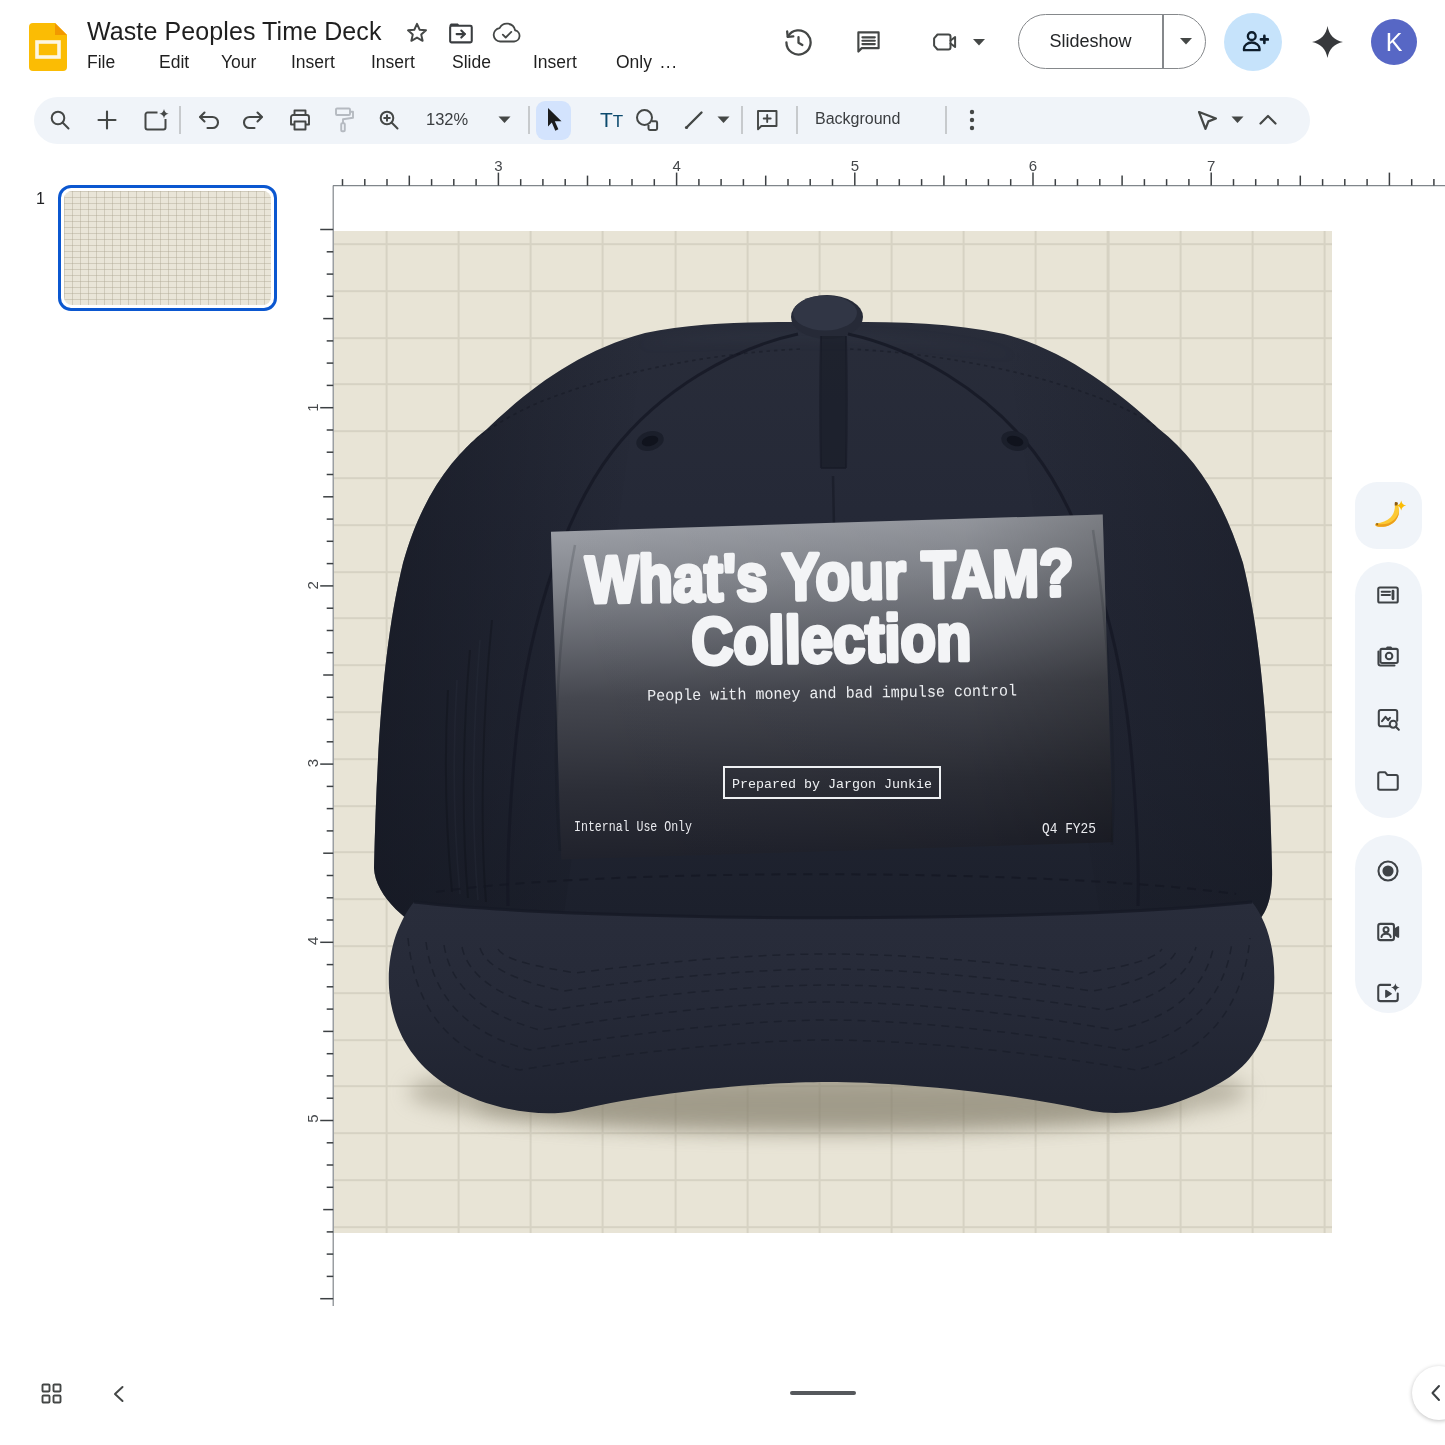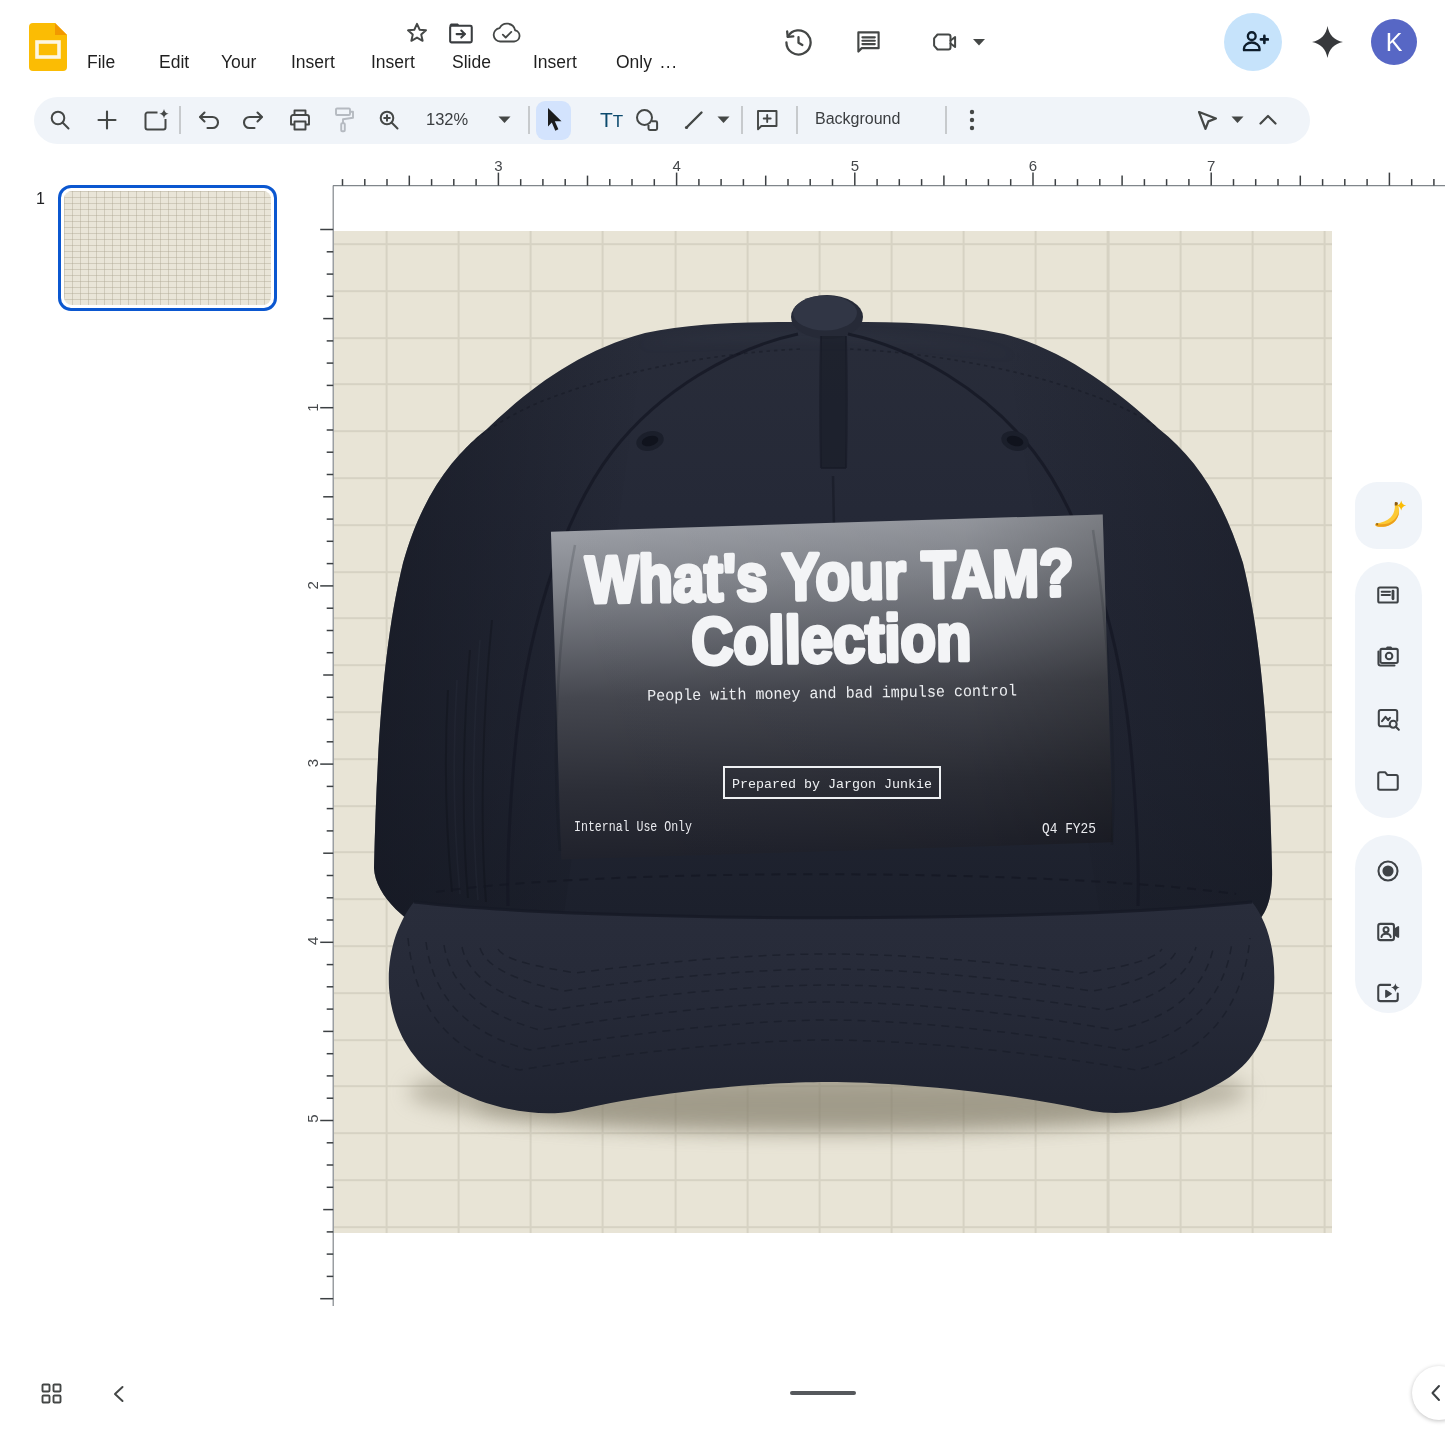--- a/index.html
+++ b/index.html
@@ -7,20 +7,21 @@
 .abs{position:absolute}
 </style></head>
 <body>
 <div class="abs" style="left:0;top:0;width:1445px;height:1445px;background:#fff">
 
 <svg class="abs" style="left:29px;top:23px" width="38" height="48" viewBox="0 0 38 48">
  <path d="M4 0 H26 L38 12 V44 a4 4 0 0 1 -4 4 H4 a4 4 0 0 1 -4 -4 V4 a4 4 0 0 1 4 -4 Z" fill="#fbbc04"></path>
  <path d="M26 0 L38 12 H26 Z" fill="#f29900"></path>
  <rect x="8" y="19" width="22" height="15" fill="none" stroke="#fdf6e3" stroke-width="3.6"></rect>
 </svg>
+<div class="abs" style="left:87px;top:17px;font-size:25px;color:#1f1f1f;letter-spacing:0.1px">Waste Peoples Time Deck</div>
 
 <svg class="abs" style="left:404px;top:20px" width="26" height="26" viewBox="0 0 24 24" fill="none" stroke="#444746" stroke-width="1.8" stroke-linejoin="round">
  <path d="M12 3.5l2.47 5.5 5.83.52-4.4 3.95 1.3 5.72L12 16.2l-5.2 2.99 1.3-5.72-4.4-3.95 5.83-.52z"></path>
 </svg>
 
 <svg class="abs" style="left:448px;top:21px" width="27" height="24" viewBox="0 0 24 22" fill="none" stroke="#3a3d40" stroke-width="1.9" stroke-linejoin="round">
  <path d="M2.5 2.2 h6.2 l1.6 2.2 h-9.3 l0.6 -1.5 a1.2 1.2 0 0 1 0.9 -0.7 z" fill="#3a3d40" stroke="none"></path>
  <rect x="1.6" y="4.4" width="19.8" height="15.2" rx="1.3"></rect>
  <path d="M7.5 12 h7.5" stroke-linecap="round"></path>
  <path d="M11.8 8.8 l3.2 3.2 -3.2 3.2" stroke-linecap="round"></path>
@@ -57,20 +58,27 @@
 </svg>
 
 <svg class="abs" style="left:932px;top:30px" width="30" height="24" viewBox="0 0 30 24" fill="none" stroke="#444746" stroke-width="2" stroke-linejoin="round" stroke-linecap="round">
  <path d="M5.5 4.5 h11 a2 2 0 0 1 2 2 v11 a2 2 0 0 1 -2 2 h-11 l-3.4-3.9 v-7.2 z"></path>
  <path d="M18.5 10.5 l4.6-3.4 v9.8 l-4.6-3.4"></path>
 </svg>
 <svg class="abs" style="left:972px;top:38px" width="14" height="9" viewBox="0 0 14 9">
       <path d="M1 1 l6 6.5 L13 1 z" fill="#444746"></path>
     </svg>
 
+<div class="abs" style="left:1018px;top:14px;width:188px;height:55px;border:1.5px solid #85888b;border-radius:28px;background:#fff;display:flex;align-items:center">
+ <div style="flex:0 0 143px;text-align:center;font-size:18px;color:#242628;font-weight:500">Slideshow</div>
+ <div style="width:1.5px;height:100%;background:#85888b"></div>
+ <svg style="margin-left:15px" width="14" height="9" viewBox="0 0 14 9">
+        <path d="M1 1 l6 6.5 L13 1 z" fill="#444746"></path>
+      </svg>
+</div>
 
 <div class="abs" style="left:1224px;top:13px;width:58px;height:58px;border-radius:50%;background:#c6e3fb"></div>
 <svg class="abs" style="left:1239px;top:27px" width="30" height="30" viewBox="0 0 24 24" fill="none" stroke="#0e1d2b" stroke-width="1.9" stroke-linecap="round" stroke-linejoin="round">
  <circle cx="10.2" cy="7.3" r="3.1"></circle>
  <path d="M4 18.5 v-1.1 a6.2 5 0 0 1 12.4 0 v1.1 z"></path>
  <path d="M17.5 9.9 h5.6 M20.3 7.1 v5.6" stroke-width="2.1"></path>
 </svg>
 
 <svg class="abs" style="left:1312px;top:26px" width="31" height="32" viewBox="0 0 31 32">
  <path d="M15.5 0 C16.9 8.6 22.4 14.6 31 16 C22.4 17.4 16.9 23.4 15.5 32 C14.1 23.4 8.6 17.4 0 16 C8.6 14.6 14.1 8.6 15.5 0 Z" fill="#37393c"></path>

